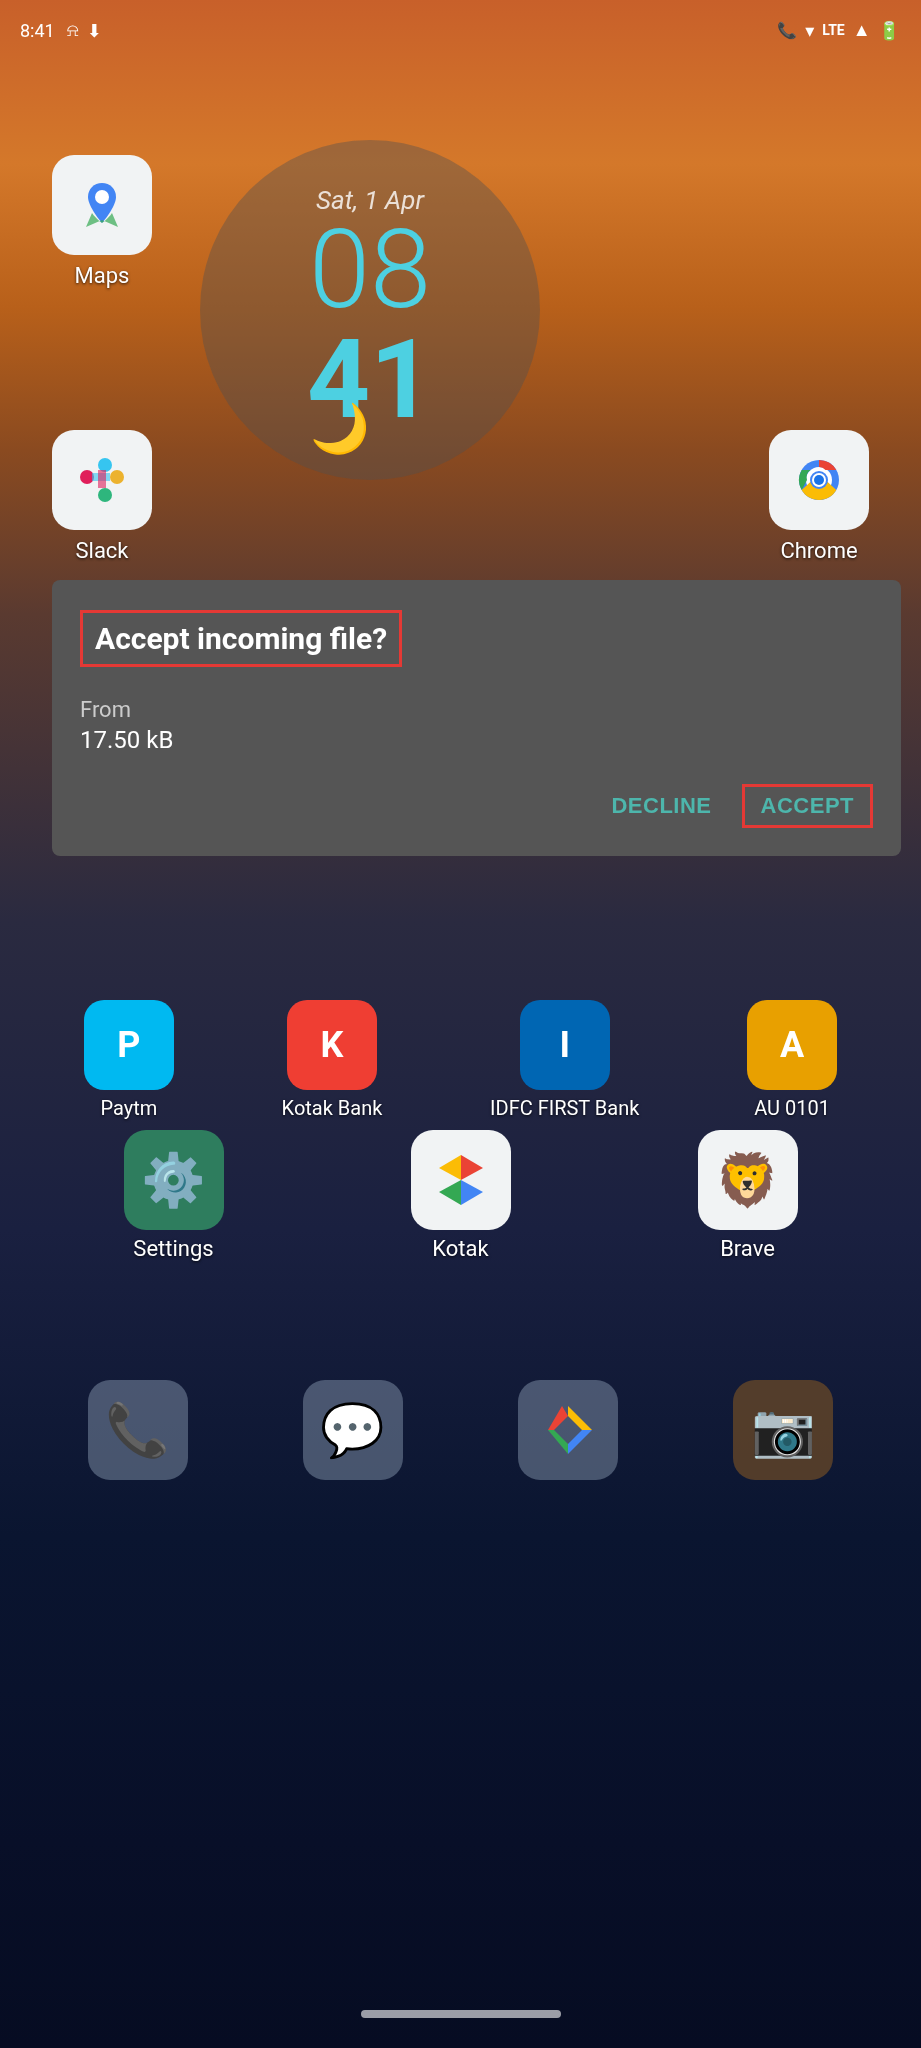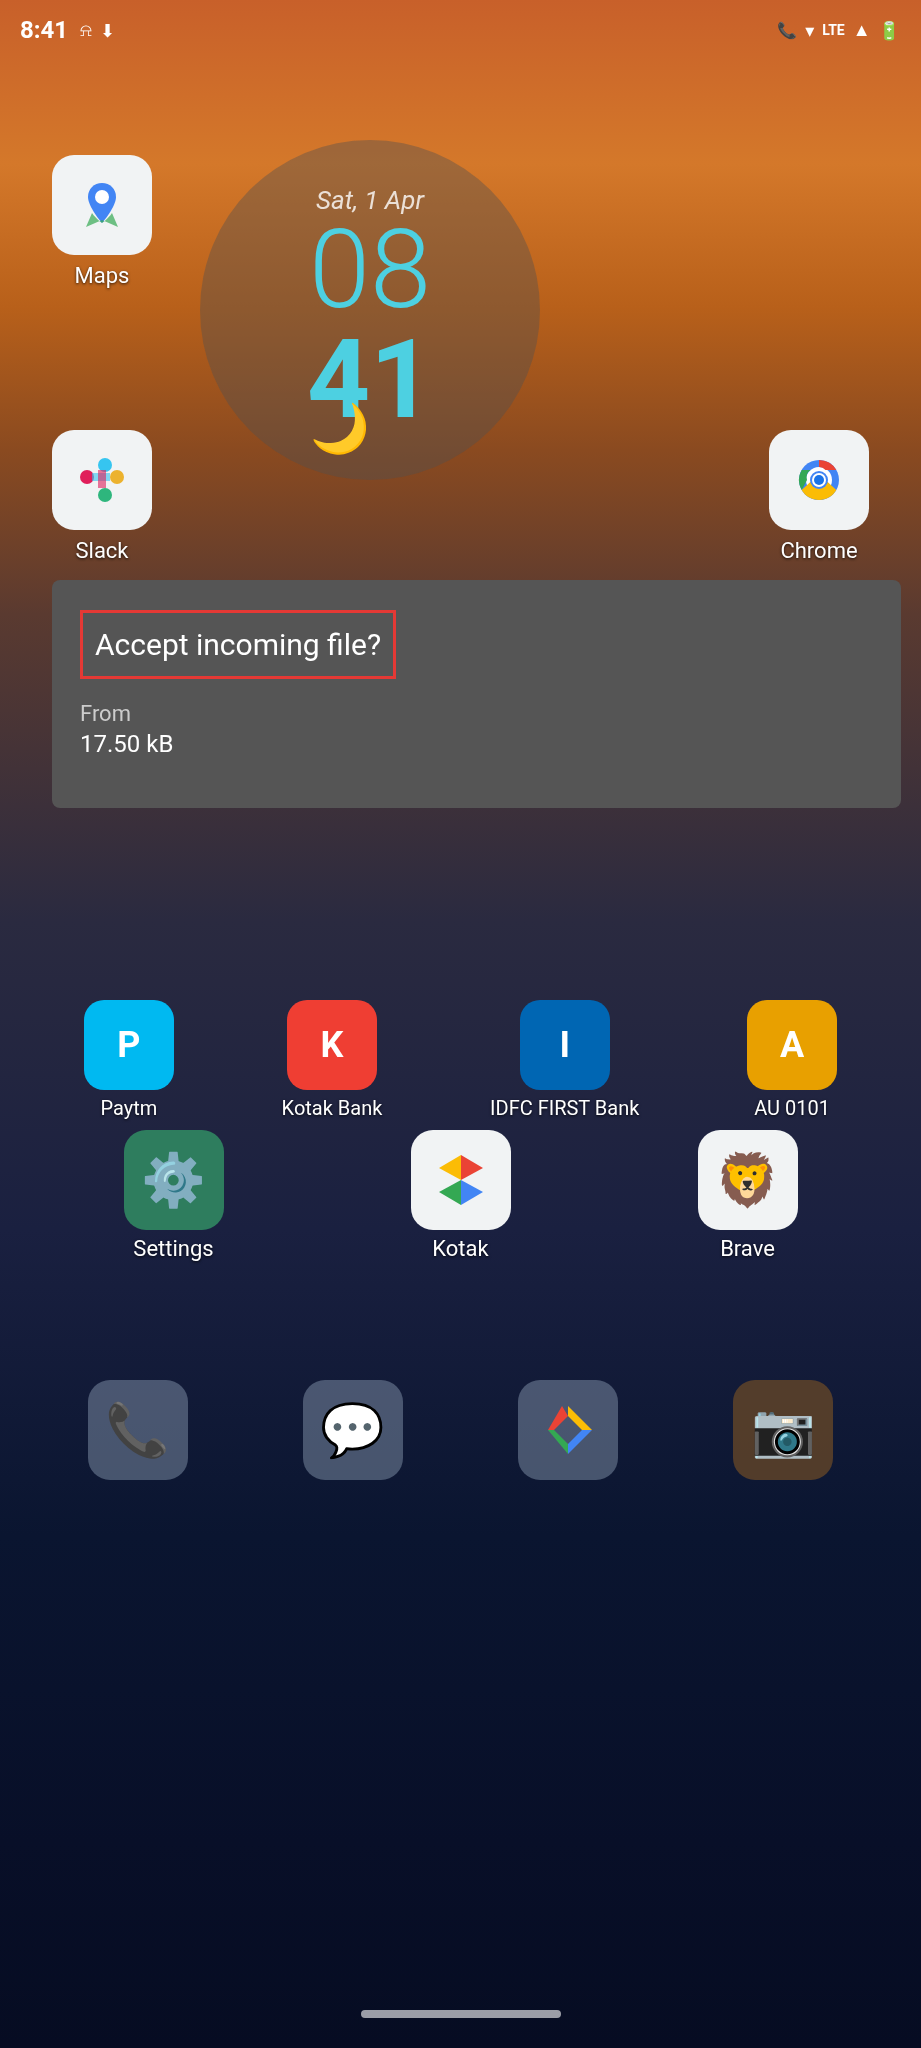--- a/index.html
+++ b/index.html
@@ -46,22 +46,22 @@
     }
 
     .status-left {
       display: flex;
       align-items: center;
       gap: 12px;
     }
 
     .status-time {
       color: white;
-      font-size: 24px;
-      font-weight: 700;
+      font-size: 18px;
+      font-weight: 400;
     }
 
     .status-icons-left {
       display: flex;
       align-items: center;
       gap: 8px;
     }
 
     .status-right {
       display: flex;
@@ -163,24 +163,24 @@
       right: 20px;
       background: #555555;
       border-radius: 8px;
       padding: 30px 28px 28px 28px;
       z-index: 50;
     }
 
     .dialog-title {
       color: white;
       font-size: 30px;
-      font-weight: 400;
-      margin-bottom: 22px;
+      font-weight: 700;
+      margin-bottom: 30px;
       border: 3px solid #e53935;
-      padding: 14px 12px;
+      padding: 8px 12px;
       display: inline-block;
     }
 
     .dialog-field-label {
       color: #cccccc;
       font-size: 22px;
       margin-bottom: 4px;
     }
 
     .dialog-field-value {
@@ -400,20 +400,24 @@
     <div class="dialog-field-label">From</div>
   </div>
   
   <div>
   </div>
   
   <div>
     <div class="dialog-field-value">17.50 kB</div>
   </div>
   
+  <div class="dialog-buttons">
+    <button class="btn-decline">DECLINE</button>
+    <button class="btn-accept">ACCEPT</button>
+  </div>
 </div>
 
 <div class="dock-row">
   <div class="dock-item">
     <div class="dock-icon-bg paytm-bg">
       <span style="color:white;font-size:36px;font-weight:bold;">P</span>
     </div>
     <span class="dock-label">Paytm</span>
   </div>
   <div class="dock-item">

